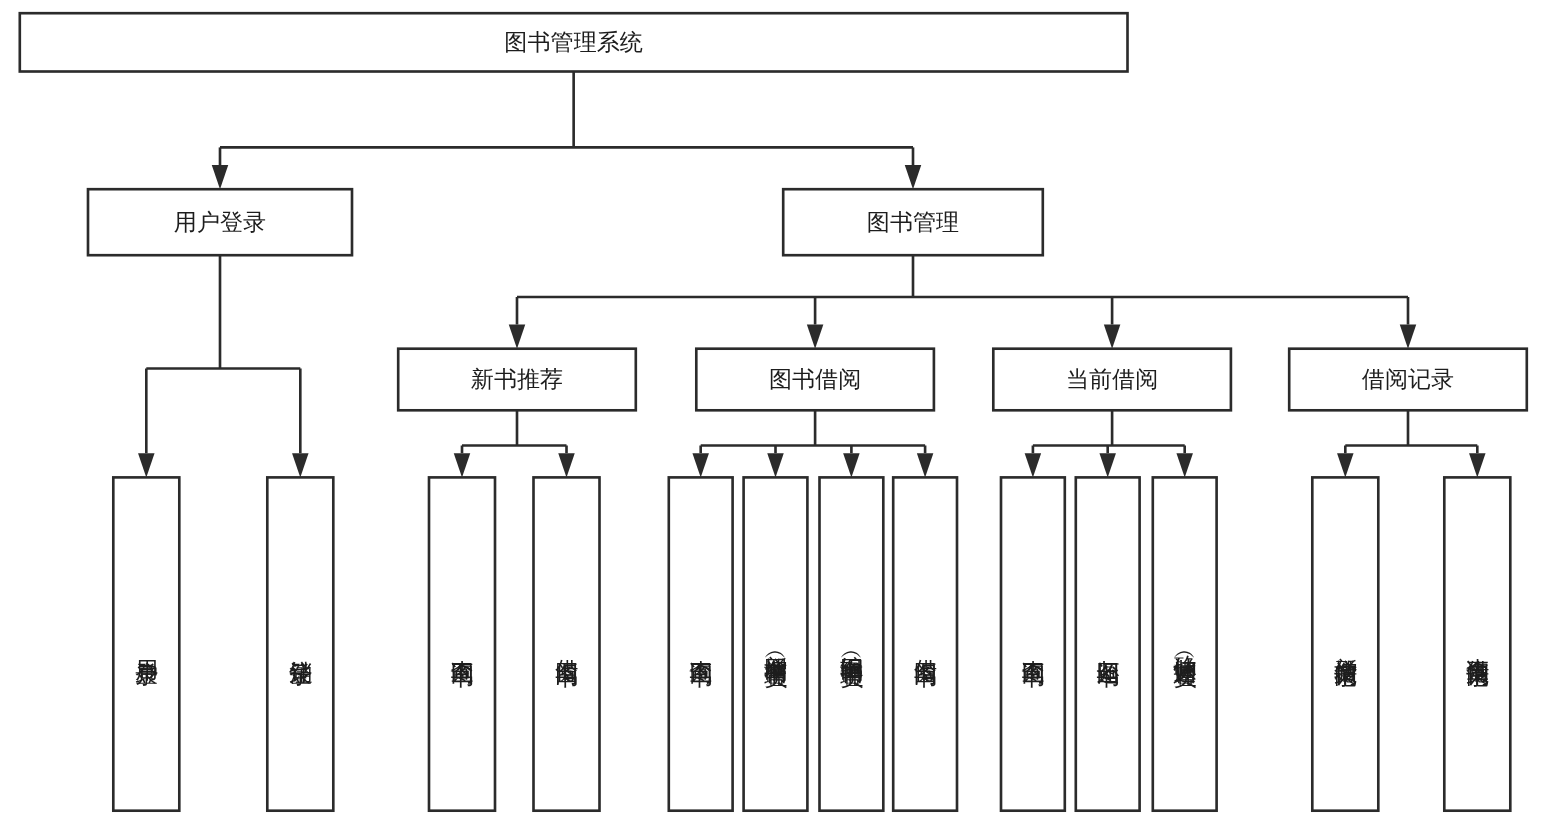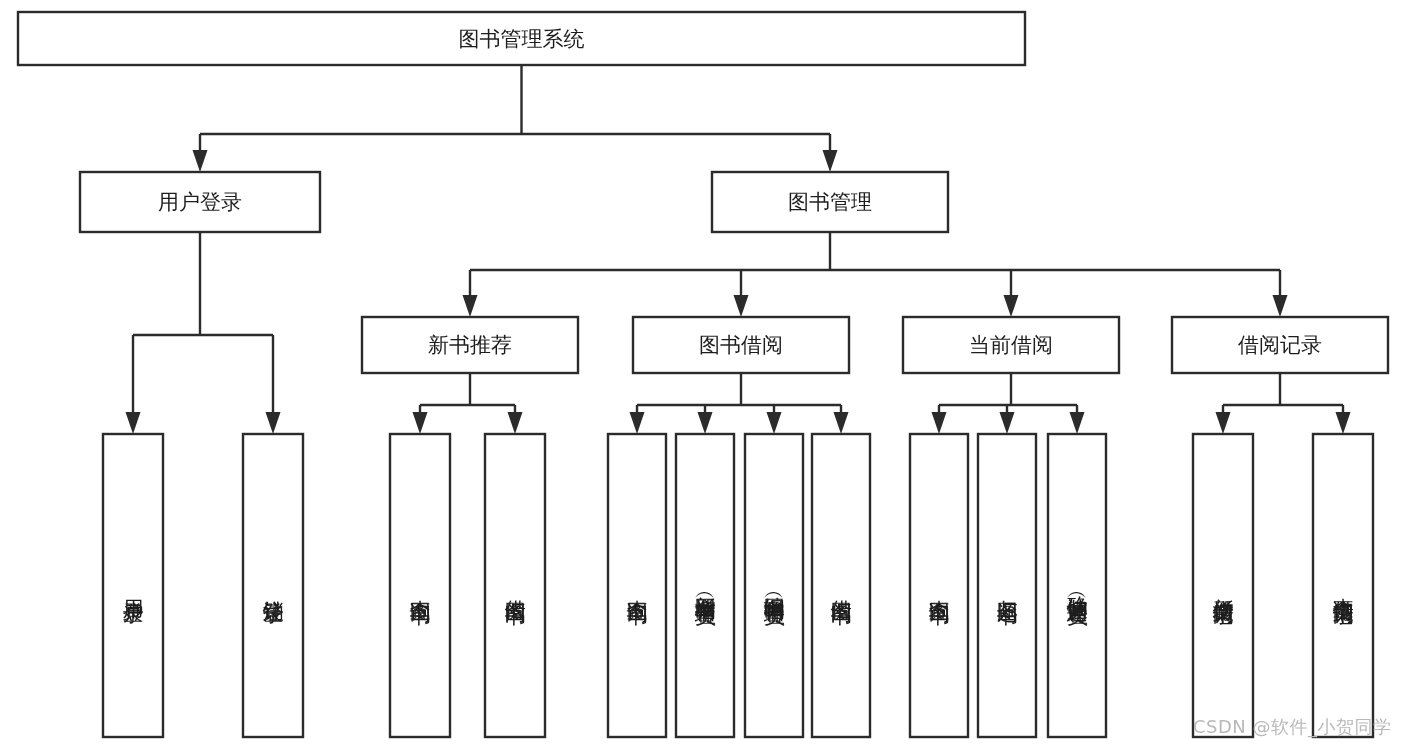--- a/index.html
+++ b/index.html
@@ -211,14 +211,13 @@
       <div class="vlabel" style="left: 676px; top: 434px; width: 58px; height: 303px; display: flex; align-items: center; justify-content: center;">新增图书（管理员）</div>
       <div class="vlabel" style="left: 745px; top: 434px; width: 58px; height: 303px; display: flex; align-items: center; justify-content: center;">编辑图书（管理员）</div>
       <div class="vlabel" style="left: 812px; top: 434px; width: 58px; height: 303px; display: flex; align-items: center; justify-content: center;">借阅图书</div>
       <div class="vlabel" style="left: 910px; top: 434px; width: 58px; height: 303px; display: flex; align-items: center; justify-content: center;">查询图书</div>
       <div class="vlabel" style="left: 978px; top: 434px; width: 58px; height: 303px; display: flex; align-items: center; justify-content: center;">归还图书</div>
       <div class="vlabel" style="left: 1048px; top: 434px; width: 58px; height: 303px; display: flex; align-items: center; justify-content: center;">确认归还（管理员）</div>
       <div class="vlabel" style="left: 1193px; top: 434px; width: 60px; height: 303px; display: flex; align-items: center; justify-content: center;">新增借阅记录</div>
       <div class="vlabel" style="left: 1313px; top: 434px; width: 60px; height: 303px; display: flex; align-items: center; justify-content: center;">查询借阅记录</div>
     </div>
 
-  <div class="watermark" style="left:1193px; top:715px;">CSDN @软件_小贺同学</div>
 </div>
 
 </body></html>

